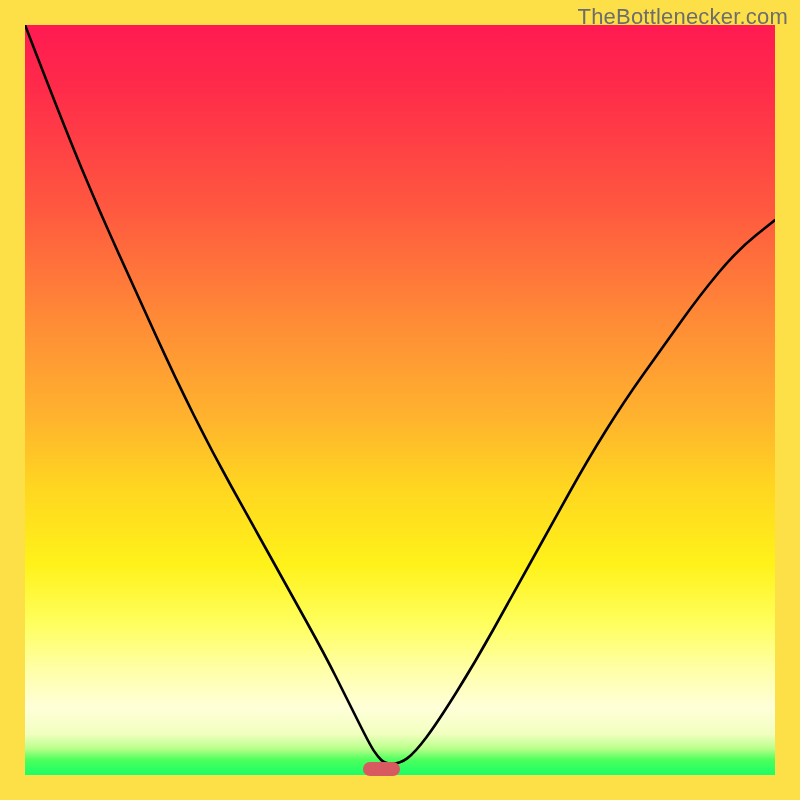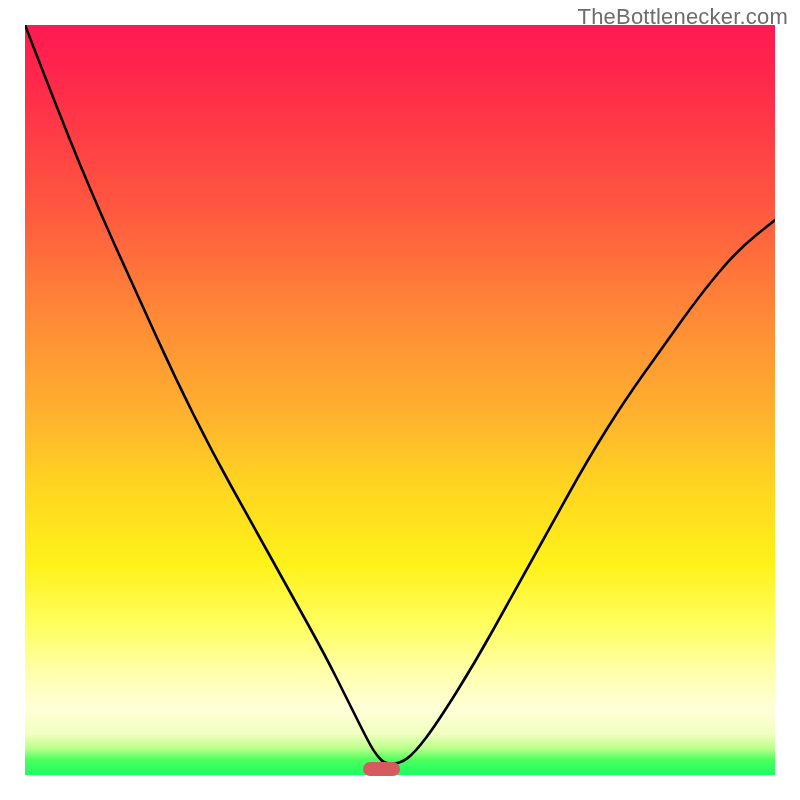--- a/index.html
+++ b/index.html
@@ -8,21 +8,21 @@
     width: 800px;
     height: 800px;
     overflow: hidden;
     background: #000;
     font-family: Arial, Helvetica, sans-serif;
   }
   .frame {
     position: relative;
     width: 800px;
     height: 800px;
-    background: #ffffff;
+    background: #fde047;
   }
   .plot {
     position: absolute;
     left: 25px;
     top: 25px;
     width: 750px;
     height: 750px;
     
     background: linear-gradient(
       to bottom,

